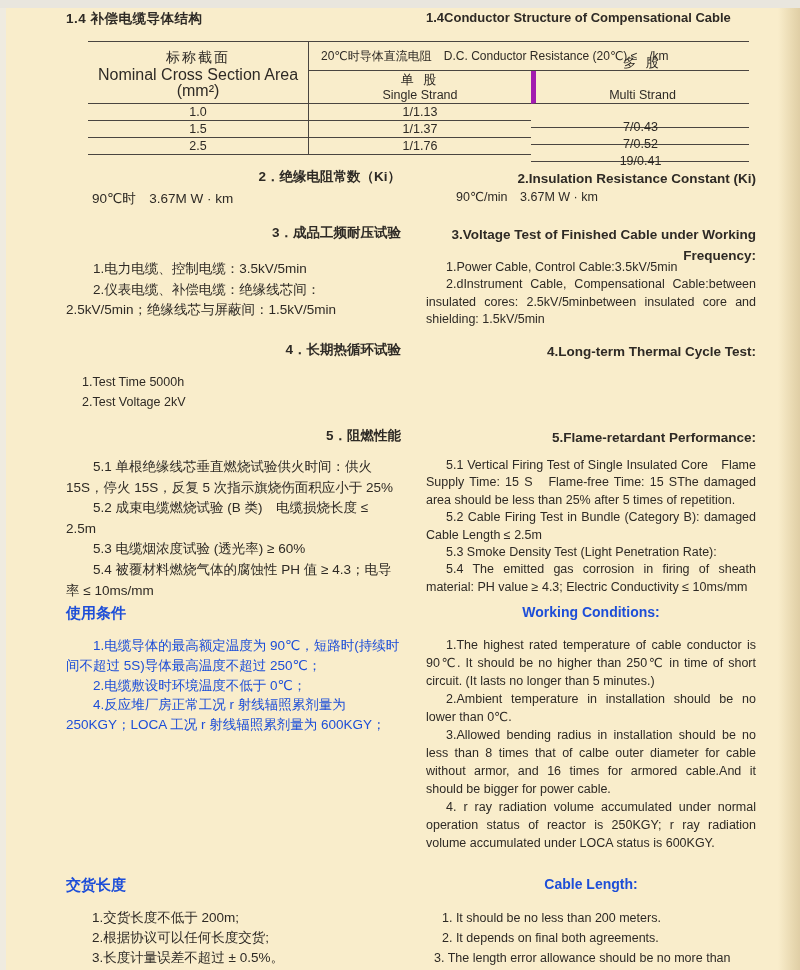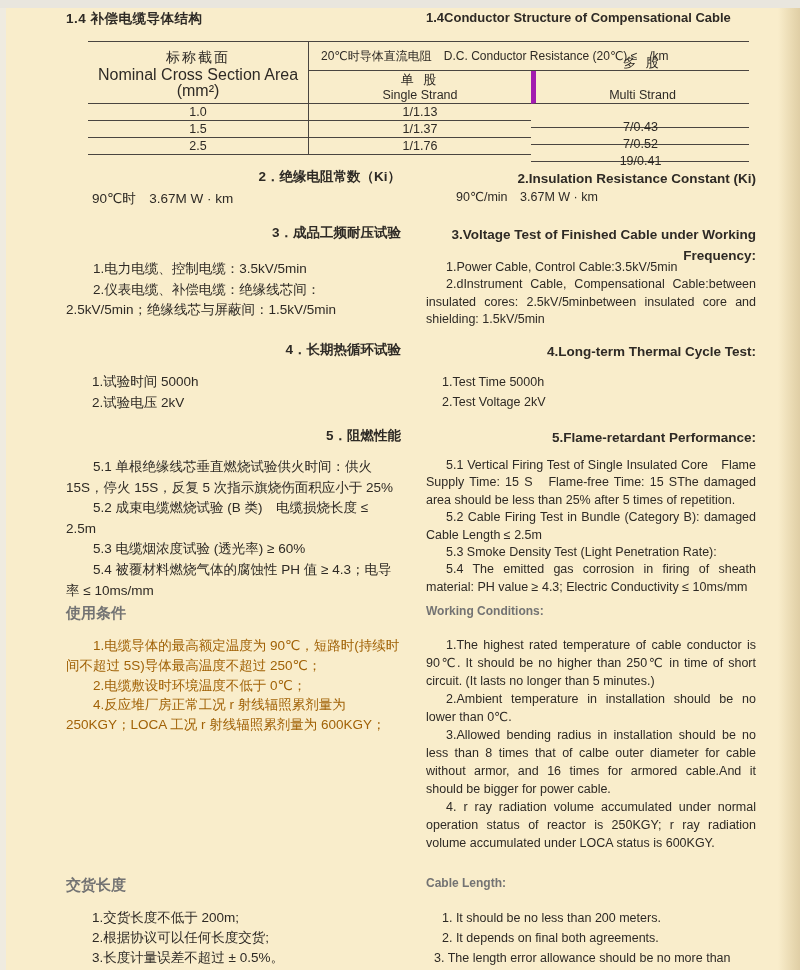--- a/index.html
+++ b/index.html
@@ -18,24 +18,24 @@
   .rcol{width:330px;}
   .title-zh{font-size:13.5px;font-weight:600;letter-spacing:0.5px;}
   .title-en{font-size:13px;font-weight:600;}
   .h-zh{font-size:13.5px;font-weight:bold;text-align:right;padding-right:2px;}
   .h-en{font-size:13.5px;font-weight:bold;text-align:right;line-height:21px;}
   .b-zh{font-size:13.5px;line-height:20.6px;}
   .b-zh p{margin:0;text-indent:2em;}
   .b-en{font-size:12.5px;line-height:17.4px;}
   .b-en p{margin:0;text-indent:1.6em;text-align:justify;}
   .b-en p.nj{text-align:left;}
-  .blue{color:#737373;}
+  .blue{color:#1d4ed8;}
   .h-big-zh{font-size:15px;font-weight:bold;}
-  .h-big-en{font-size:12px;font-weight:bold;text-align:left;}
-  .work-zh{color:#a16207;line-height:19.8px;}
+  .h-big-en{font-size:14px;font-weight:bold;text-align:center;}
+  .work-zh{color:#1d4ed8;line-height:19.8px;}
   .work-en{line-height:18px;}
   .plain p{text-indent:0;}
   .pad-zh{padding-left:26px;}
   .pad-en{padding-left:16px;}
   
   .tbl{
     position:absolute;left:88px;top:41px;width:661px;
     display:grid;grid-template-columns:221px 222px 218px;
     grid-template-rows:29px 33px 17px 17px 17px;
     border-top:1px solid #4a4540;
@@ -119,24 +119,20 @@
     <p class="nj">1.Power Cable, Control Cable:3.5kV/5min</p>
     <p>2.dInstrument Cable, Compensational Cable:between insulated cores: 2.5kV/5minbetween insulated core and shielding: 1.5kV/5min</p>
   </div>
 </div>
 
 <div class="row" style="top:341px">
   <div class="lcol h-zh">4．长期热循环试验</div>
   <div class="rcol h-en">4.Long-term Thermal Cycle Test:</div>
 </div>
 <div class="row" style="top:372px">
-  <div class="lcol b-zh plain">
-    <p class="pad-zh">1.试验时间 5000h</p>
-    <p class="pad-zh">2.试验电压 2kV</p>
-  </div>
   <div class="rcol b-en plain" style="line-height:20px">
     <p class="nj pad-en">1.Test Time 5000h</p>
     <p class="nj pad-en">2.Test Voltage 2kV</p>
   </div>
 </div>
 
 <div class="row" style="top:427px">
   <div class="lcol h-zh">5．阻燃性能</div>
   <div class="rcol h-en">5.Flame-retardant Performance:</div>
 </div>

